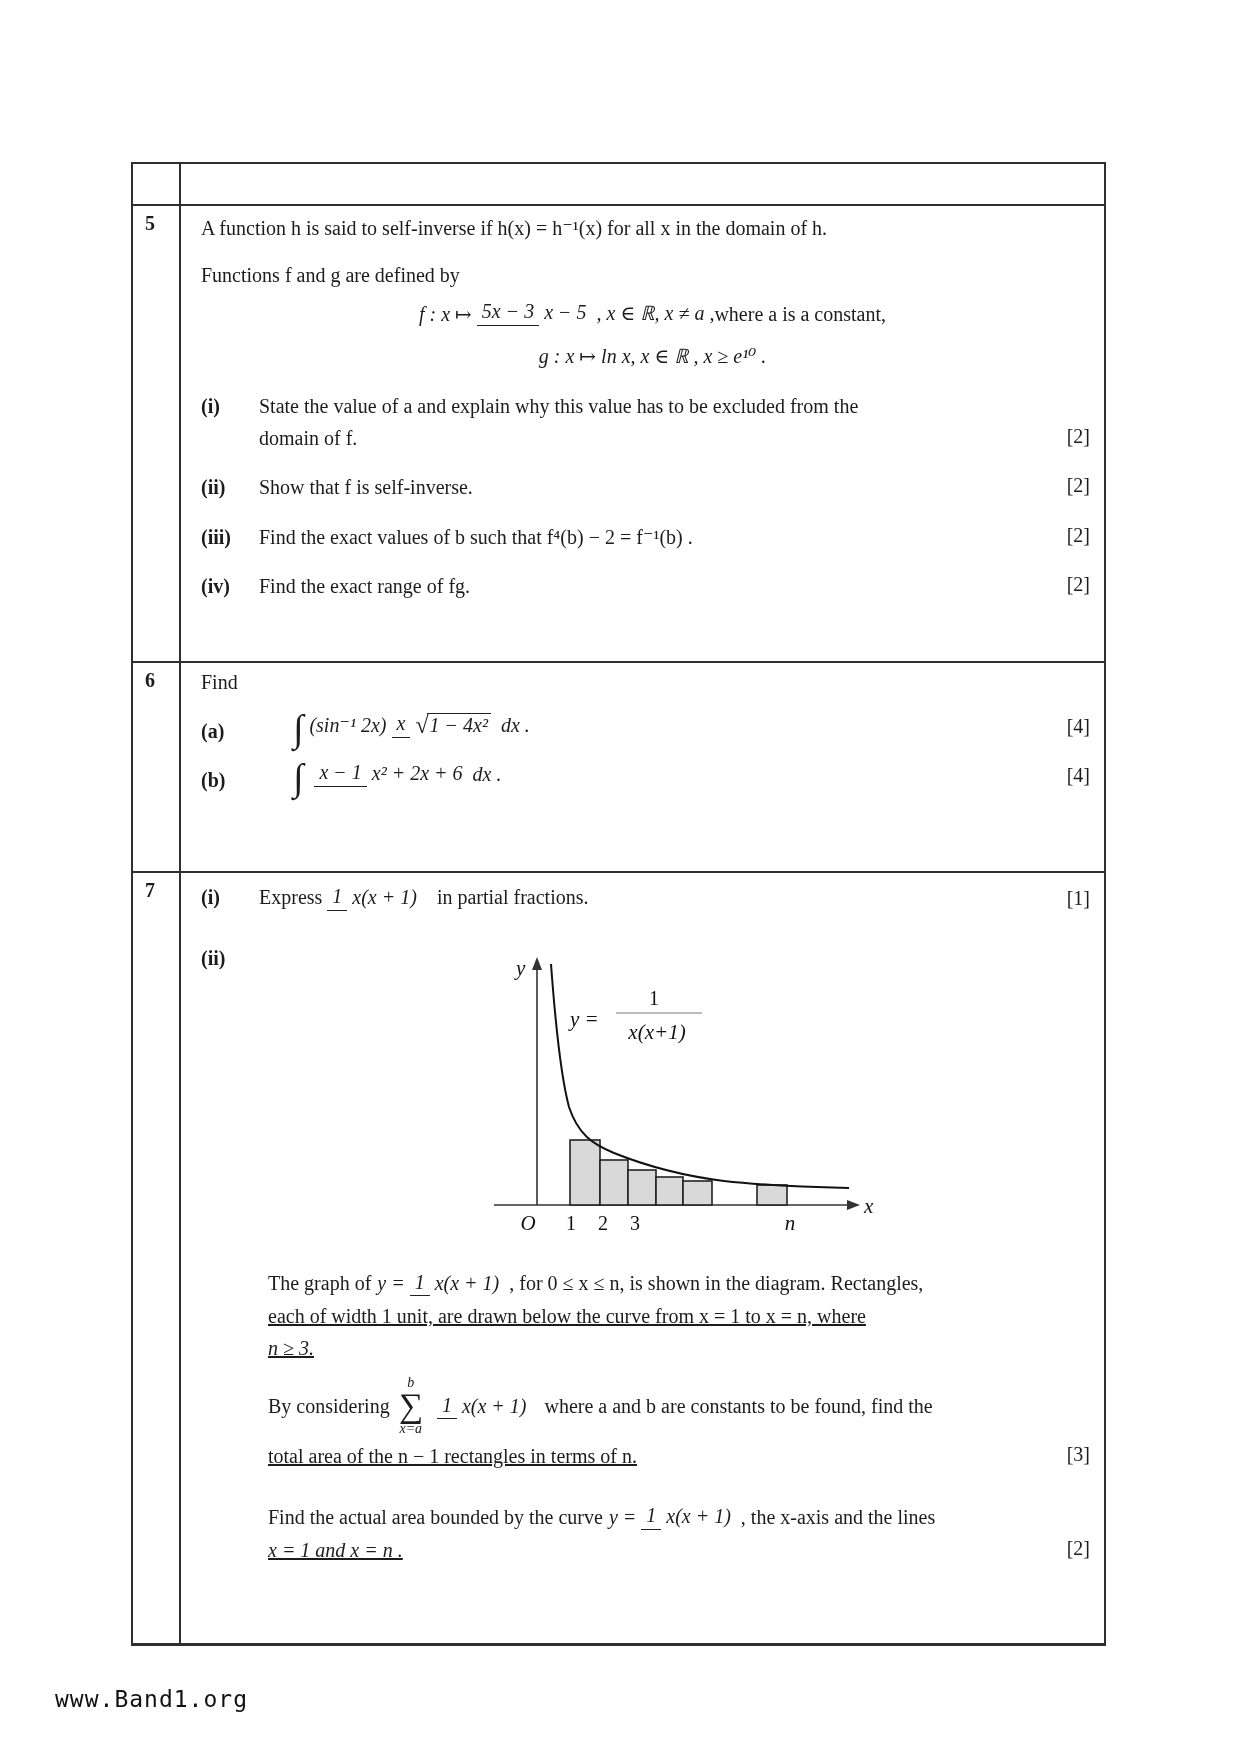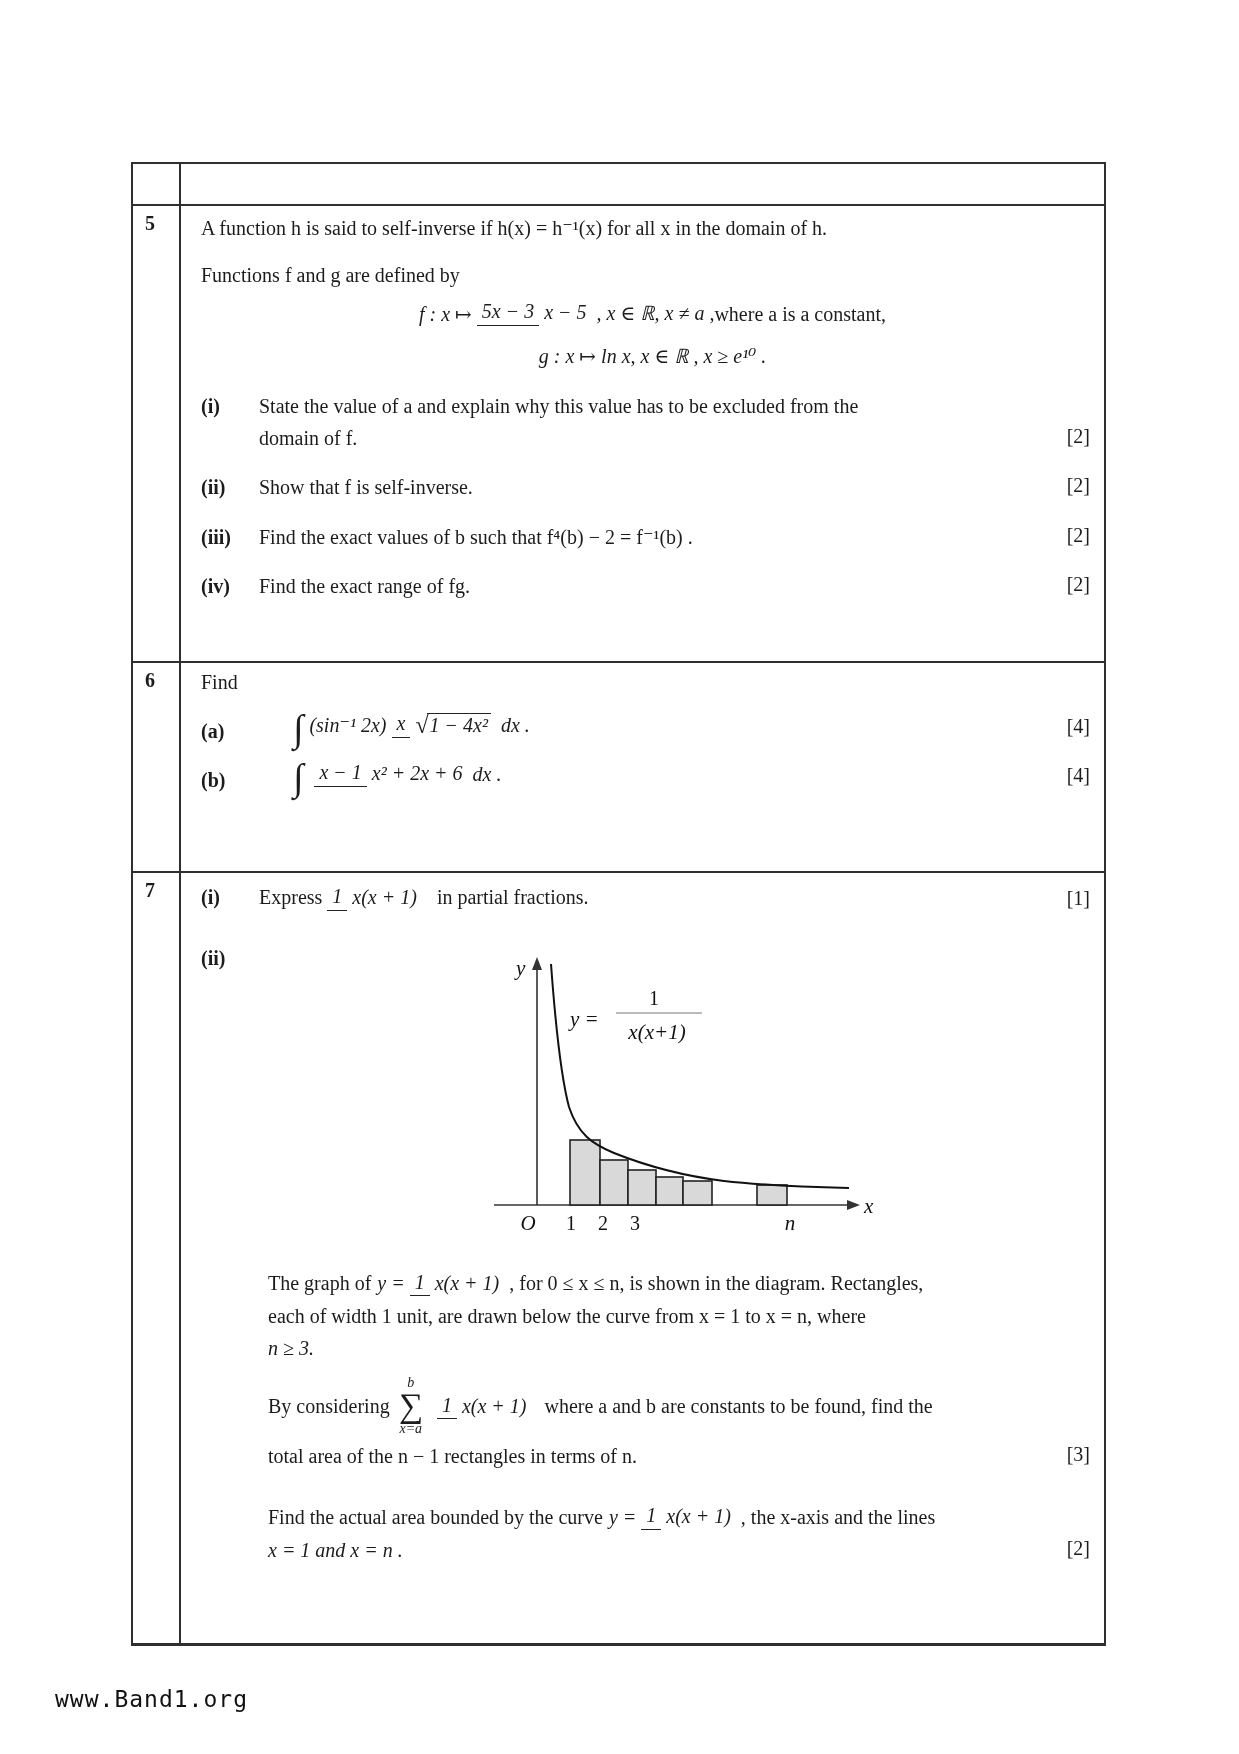--- a/index.html
+++ b/index.html
@@ -70,21 +70,21 @@
 
   .graph-row { display:flex; margin-top:34px; }
   .graph-row .item-label { width:58px; flex:none; font-weight:bold; padding-top:2px; }
   .graph-row svg { margin-left:183px; display:block; }
 
   .svg-lbl { font-family:"Liberation Serif","DejaVu Serif",serif; font-size:21px; font-style:italic; fill:#111; }
   .svg-num { font-family:"Liberation Serif","DejaVu Serif",serif; font-size:20px; font-style:normal; fill:#111; }
 
   .para { margin:0 14px 0 67px; position:relative; }
   .para .pline { display:flex; align-items:center; white-space:nowrap; margin-top:8px; }
-  .para .tline { white-space:nowrap; margin-top:9px; }
+  .para .tline { white-space:nowrap; margin-top:9px;text-decoration:underline; }
   .para .pmarks { position:absolute; right:0; bottom:2px; }
   .para1 { margin-top:30px; }
   .para2 { margin-top:16px; }
   .para3 { margin-top:36px; }
 
   .footer {
     position:absolute; left:55px; top:1686px;
     font-family:"DejaVu Sans Mono","Liberation Mono",monospace;
     font-size:23px; color:#111; letter-spacing:1px;
   }

